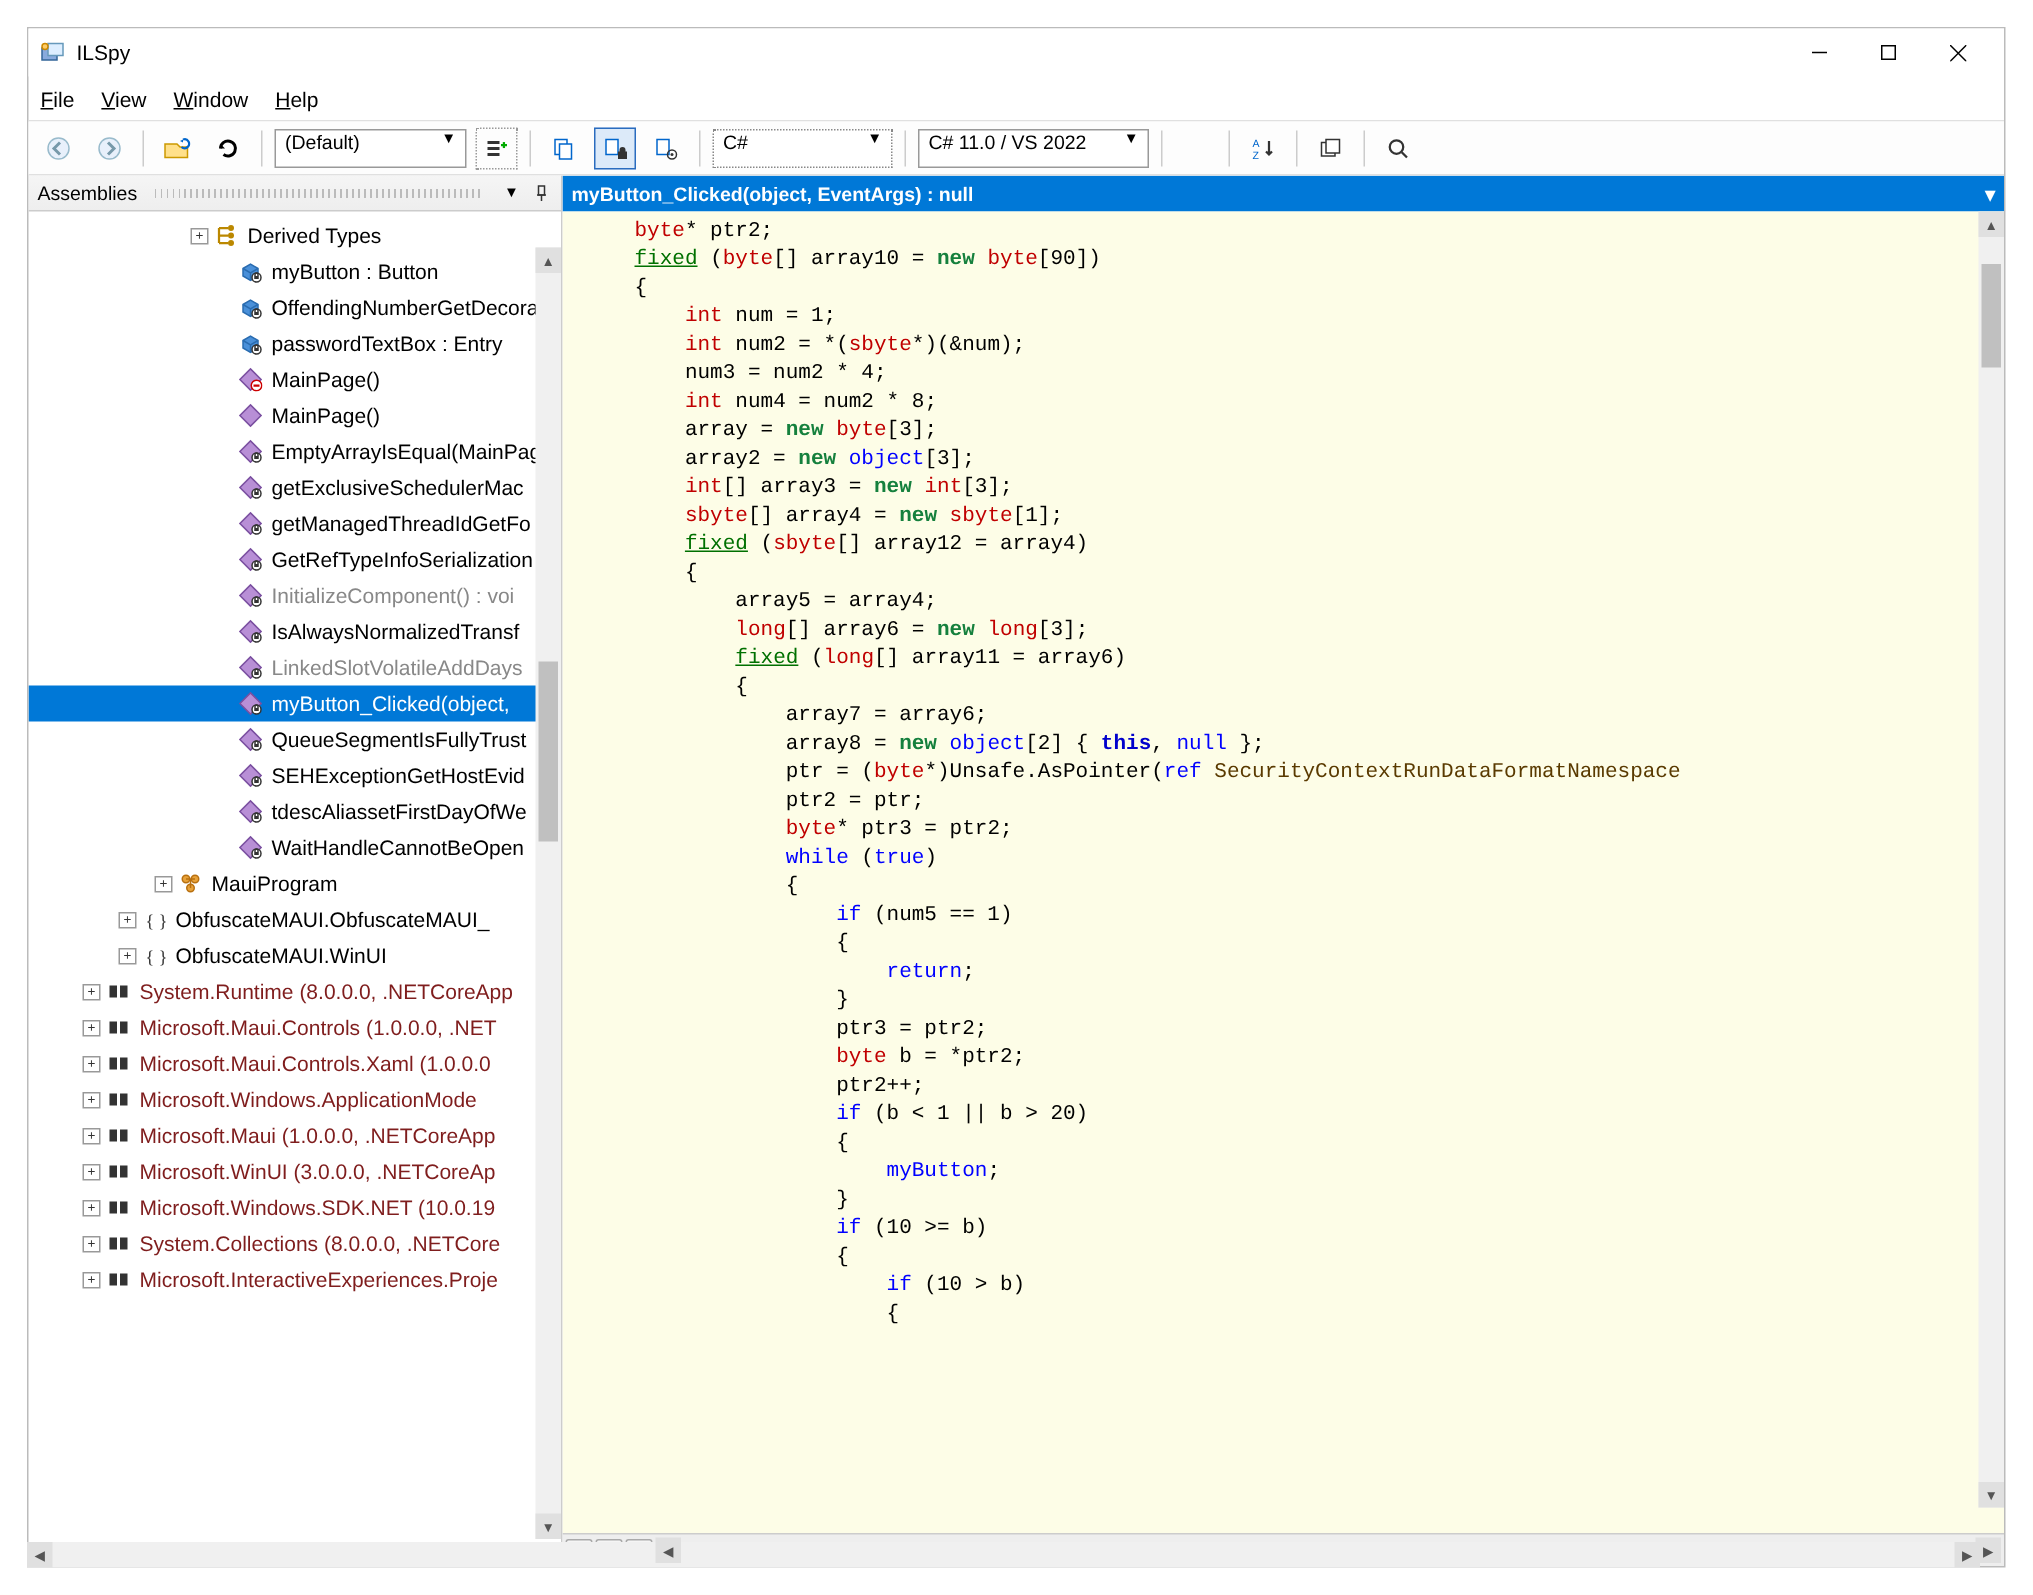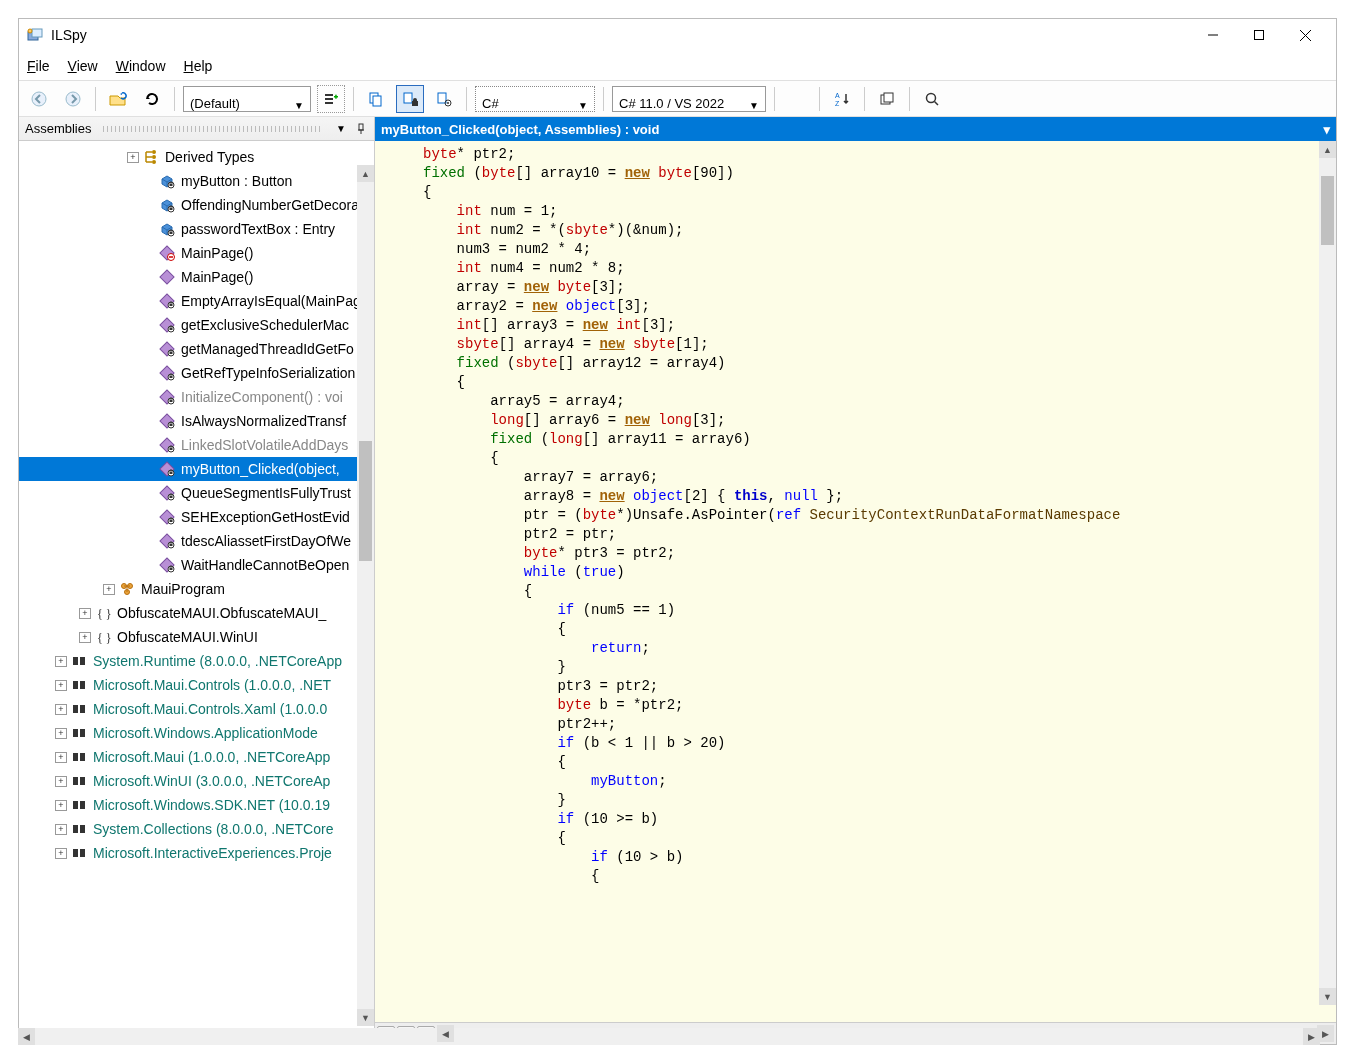--- a/index.html
+++ b/index.html
@@ -10,21 +10,21 @@
 .titlebar .app-icon { width: 16px; height: 16px; margin-right: 8px; }
 .titlebar .title { font-size: 14px; flex: 1; }
 .titlebar .win-btn { width: 46px; height: 32px; display: flex; align-items: center; justify-content: center; }
 .menubar { height: 30px; display: flex; align-items: center; padding: 0 8px; gap: 18px; border-bottom: 1px solid #e0e0e0; font-size: 14px; }
 .menubar span u { text-decoration: underline; }
 .toolbar { height: 36px; display: flex; align-items: center; padding: 0 6px; gap: 6px; border-bottom: 1px solid #e0e0e0; background: #fdfdfd; }
 .tb-btn { width: 28px; height: 28px; display: flex; align-items: center; justify-content: center; border: 1px solid transparent; }
 .tb-btn.boxed { border: 1px solid #2a6cbf; background: #dceaf9; }
 .tb-btn.dotted { border: 1px dotted #999; }
 .tb-sep { width: 1px; height: 24px; background: #ccc; margin: 0 2px; }
-.tb-combo { height: 26px; border: 1px solid #999; display: flex; align-items: flex-end; padding: 0 6px; font-size: 13px; background: #fff; position: relative; }
+.tb-combo { height: 26px; border: 1px solid #999; display: flex; align-items: flex-start; padding: 0 6px; font-size: 13px; background: #fff; position: relative; }
 .tb-combo.dotted { border: 1px dotted #888; }
 .tb-combo .caret { margin-left: auto; font-size: 10px; }
 .content { flex: 1; display: flex; overflow: hidden; }
 .sidebar { width: 356px; display: flex; flex-direction: column; border-right: 1px solid #ccc; }
 .sidebar-header { height: 24px; background: linear-gradient(#f5f5f5,#eee); border-bottom: 1px solid #ccc; display: flex; align-items: center; padding: 0 6px; font-size: 13px; gap: 6px; }
 .sidebar-header .dots { flex: 1; background: repeating-linear-gradient(90deg,#bbb 0 1px,transparent 1px 4px); height: 6px; margin: 0 6px; }
 .sidebar-header .hdr-btn { width: 14px; height: 14px; display: flex; align-items: center; justify-content: center; font-size: 10px; }
 .tree { flex: 1; overflow: auto; position: relative; font-size: 14px; }
 .tree-inner { padding: 4px 0; }
 .tree-row { display: flex; align-items: center; height: 24px; white-space: nowrap; padding-left: 4px; }
@@ -39,31 +39,31 @@
 .tree-scroll-h .thumb { position: absolute; left: 0; top: 2px; bottom: 2px; width: 70%; background: #c0c0c0; }
 .tree-scroll-v .thumb { position: absolute; top: 32%; left: 2px; right: 2px; height: 14%; background: #c0c0c0; }
 .main { flex: 1; display: flex; flex-direction: column; overflow: hidden; }
 .tabbar { height: 24px; background: #0078d7; color: #fff; display: flex; align-items: center; padding: 0 6px; font-weight: 600; font-size: 13px; }
 .tabbar .tab { background: #0078d7; }
 .tabbar .caret { margin-left: auto; }
 .code-wrap { flex: 1; position: relative; background: #fdfde7; overflow: hidden; }
 .code { font-family: Consolas, "Courier New", monospace; font-size: 14px; line-height: 19px; padding: 4px 0 4px 48px; white-space: pre; color: #000; }
 .kw-blue { color: #0000ff; }
 .kw-type { color: #c00000; }
-.kw-new { color: #a16207; font-weight: bold; text-decoration: underline; }
-.kw-green { color: #007000; }
+.kw-new { color: #15803d; font-weight: bold; }
+.kw-green { color: #007000; text-decoration: underline; }
 .kw-ident { color: #5a3a00; }
 .kw-this { color: #0000cc; font-weight: bold; }
 .code-scroll-v { position: absolute; right: 0; top: 0; bottom: 17px; width: 17px; background: #f0f0f0; }
 .code-scroll-v .thumb { position: absolute; top: 4%; left: 2px; right: 2px; height: 8%; background: #c0c0c0; }
 .code-status { height: 22px; background: #eee; border-top: 1px solid #ccc; display: flex; align-items: center; gap: 2px; padding: 0 2px; font-size: 11px; }
 .code-status .zb { width: 18px; height: 16px; display: flex; align-items: center; justify-content: center; border: 1px solid #aaa; background: #f5f5f5; border-radius: 2px; font-size: 10px; }
 .code-status .harrow { width: 17px; height: 17px; background: #e0e0e0; display: flex; align-items: center; justify-content: center; font-size: 9px; color: #555; position: absolute; }
 svg { display: block; }
-.tree-row.ref .label { color: #0f766e; }
+.tree-row.ref .label { color: #7f1d1d; }
 .tree-row.dim .label { color: #888; }
 .indent { display: inline-block; }
 </style>
 </head>
 <body>
 
 <div class="window">
 <div class="outer-border">
   <div class="titlebar">
     <span class="app-icon">
@@ -593,21 +593,21 @@
         <div class="arrow">◀</div>
         <div class="track">
               <div class="thumb"></div>
             </div>
         <div class="arrow">▶</div>
       </div>
     </div>
 
     <div class="main">
       <div class="tabbar">
-        <span class="tab">myButton_Clicked(object, Assemblies) : void</span>
+        <span class="tab">myButton_Clicked(object, EventArgs) : null</span>
         <span class="caret">▾</span>
       </div>
       <div class="code-wrap">
         <div class="code" id="code"><span class="kw-type">byte</span>* ptr2;
 <span class="kw-green">fixed</span> (<span class="kw-type">byte</span>[] array10 = <span class="kw-new">new</span> <span class="kw-type">byte</span>[90])
 {
     <span class="kw-type">int</span> num = 1;
     <span class="kw-type">int</span> num2 = *(<span class="kw-type">sbyte</span>*)(&amp;num);
     num3 = num2 * 4;
     <span class="kw-type">int</span> num4 = num2 * 8;

